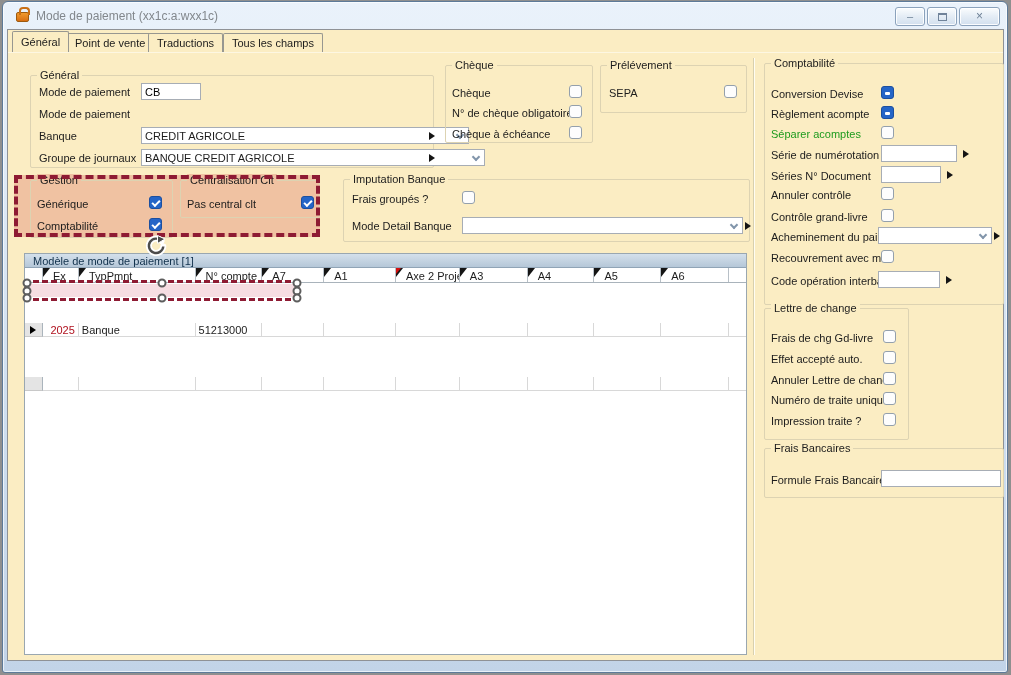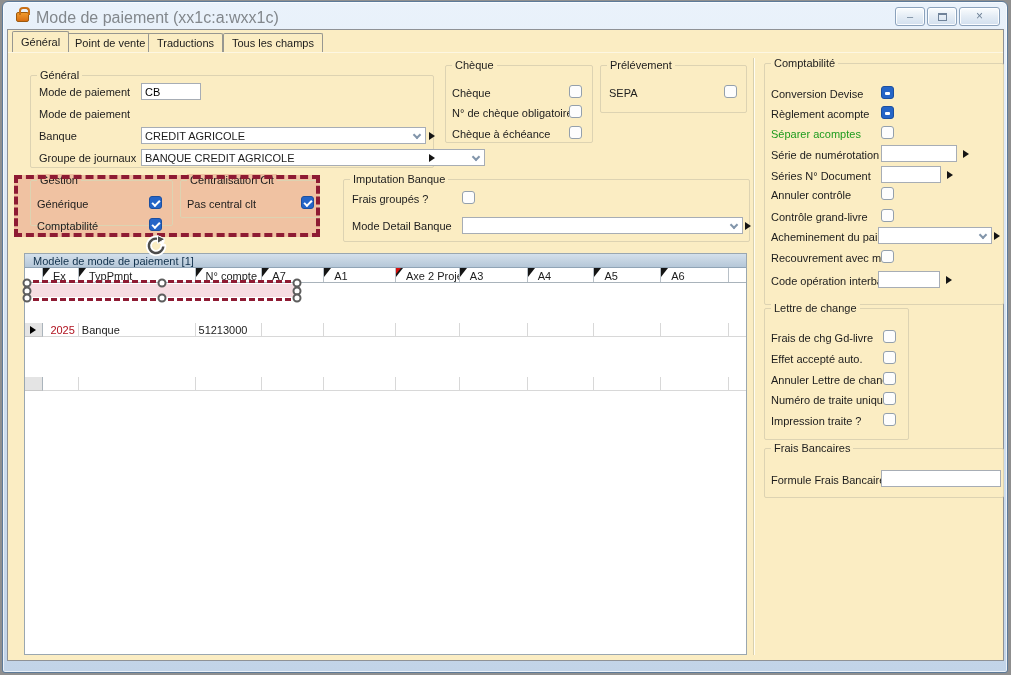--- a/index.html
+++ b/index.html
@@ -5,21 +5,21 @@
   * { margin:0; padding:0; box-sizing:border-box; }
   html,body { width:1011px; height:675px; }
   body { background:#8f8f8f; font-family:"Liberation Sans",sans-serif; font-size:11px; color:#1c1c1c; position:relative; overflow:hidden; }
 
   .window { position:absolute; left:2px; top:1px; width:1006px; height:672px;
     border:1px solid #5d7a99; border-radius:6px 6px 3px 3px;
     background:linear-gradient(#eaf2fb,#cfdff0 60%,#c2d4e8);
     box-shadow:inset 0 0 0 1px rgba(255,255,255,.65); }
 
   .titlebar { position:absolute; left:0; top:0; width:100%; height:27px; }
-  .title { position:absolute; left:33px; top:7px; font-size:16px; color:#82878c; }
+  .title { position:absolute; left:33px; top:7px; font-size:12px; color:#82878c; }
   .lock { position:absolute; left:13px; top:10px; width:13px; height:10px; background:linear-gradient(#f09a2e,#d96f12); border:1px solid #9c5a10; border-radius:2px; }
   .lock::before { content:""; position:absolute; left:2px; top:-6px; width:7px; height:6px; border:2px solid #c96f15; border-bottom:none; border-radius:4px 4px 0 0; }
   .wbtn { position:absolute; top:5px; height:19px; border:1px solid #8ba2bc; border-radius:3px;
     background:linear-gradient(#fbfdfe,#e6eef6 45%,#d2dfee); box-shadow:inset 0 0 0 1px rgba(255,255,255,.9);
     color:#6e8196; text-align:center; line-height:16px; font-size:11px; cursor:default; }
   .wbtn.min { right:82px; width:30px; } .wbtn.max { right:50px; width:30px; } .wbtn.close { right:7px; width:41px; font-size:12px; }
   .maxglyph { display:inline-block; width:9px; height:8px; border:1px solid #70839a; border-top:2px solid #70839a; margin-top:5px; }
 
   .client { position:absolute; left:4px; top:27px; width:997px; height:632px; background:#fbedc3; border:1px solid #8f9296; }
 
@@ -96,21 +96,21 @@
     <div class="tab" style="left:215px">Tous les champs</div>
 
     <div class="zone-fill"></div>
 
     <div class="grp" style="left:22px;top:45px;width:404px;height:93px">
       <span class="legend">Général</span>
       <span class="lbl" style="left:8px;top:10px">Mode de paiement</span>
       <input class="txt" style="left: 110px; top: 7px; width: 60px;" value="CB">
       <span class="lbl" style="left:8px;top:32px">Mode de paiement</span>
       <span class="lbl" style="left:8px;top:54px">Banque</span>
-      <div class="sel" style="left:110px;top:51px;width:285px">
+      <div class="sel" style="left:110px;top:51px;width:328px">
         <span>CREDIT AGRICOLE</span>
         <i class="chev"></i>
       </div>
       <i class="mk" style="left:398px;top:56px"></i>
       <span class="lbl" style="left:8px;top:76px">Groupe de journaux</span>
       <div class="sel" style="left:110px;top:73px;width:344px">
         <span>BANQUE CREDIT AGRICOLE</span>
         <i class="chev"></i>
       </div>
       <i class="mk" style="left:398px;top:78px"></i>
@@ -125,21 +125,21 @@
       <span class="lbl" style="left:6px;top:62px">Chèque à échéance</span>
       <div class="cb" style="left:123px;top:60px" data-state="unchecked"></div>
     </div>
 
     <div class="grp" style="left:592px;top:35px;width:147px;height:48px">
       <span class="legend">Prélévement</span>
       <span class="lbl" style="left:8px;top:21px">SEPA</span>
       <div class="cb" style="left:123px;top:19px" data-state="unchecked"></div>
     </div>
 
-    <div class="grp" style="left:22px;top:150px;width:143px;height:46px">
+    <div class="grp" style="left:22px;top:150px;width:143px;height:58px">
       <span class="legend salmon">Gestion</span>
       <span class="lbl" style="left:6px;top:17px">Générique</span>
       <div class="cb" style="left:118px;top:15px" data-state="checked"></div>
       <span class="lbl" style="left:6px;top:39px">Comptabilité</span>
       <div class="cb" style="left:118px;top:37px" data-state="checked"></div>
     </div>
 
     <div class="grp" style="left:172px;top:150px;width:140px;height:38px">
       <span class="legend salmon">Centralisation Clt</span>
       <span class="lbl" style="left:6px;top:17px">Pas central clt</span>

